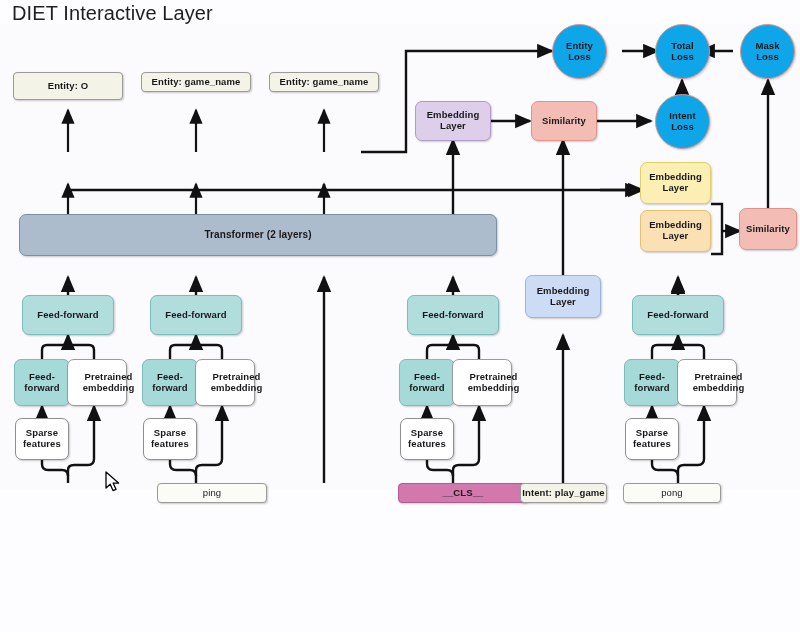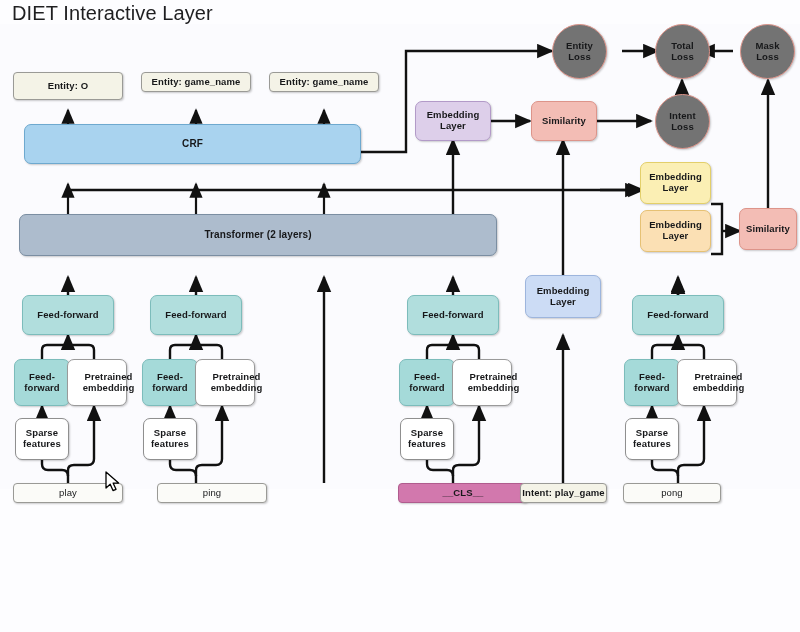--- a/index.html
+++ b/index.html
@@ -42,21 +42,21 @@
   .c-sparse{background:#ffffff;border-color:#8f8f8f;}
   .c-tok{background:#fbfbf8;border-color:#9a9a96;}
   .c-mask{background:#f7d560;border-color:#c7a72f;}
   .c-cls{background:#d278ad;border-color:#b05c8e;}
   .c-intent{background:#f4f3e7;border-color:#9a9a96;}
   .c-emb-p{background:#ddcfea;border-color:#b29ac8;}
   .c-emb-b{background:#ccdcf5;border-color:#9db5dd;}
   .c-emb-y1{background:#fbefb4;border-color:#e3cf6a;}
   .c-emb-y2{background:#fbe0b4;border-color:#e6c174;}
   .c-sim{background:#f3bdb5;border-color:#dd948a;}
-  .c-loss{background:#737373;border-color:#dd948a;}
+  .c-loss{background:#0ea5e9;border-color:#dd948a;}
 
   #cursor{position:absolute;pointer-events:none;}
 </style>
 </head>
 <body>
 
 <div id="page">
 
   <div id="title">DIET Interactive Layer</div>
 
@@ -212,23 +212,20 @@
     <div class="node pill c-entity sh" style="left:13px;top:48px;width:110px;height:28px;font-size:9.5px;">
       <span>Entity: O</span>
     </div>
     <div class="node pill c-entity sh" style="left:141px;top:48px;width:110px;height:20px;font-size:9.5px;">
       <span>Entity: game_name</span>
     </div>
     <div class="node pill c-entity sh" style="left:269px;top:48px;width:110px;height:20px;font-size:9.5px;">
       <span>Entity: game_name</span>
     </div>
 
-    <div class="node rb c-crf sh" style="left:24px;top:100px;width:337px;height:40px;font-size:10px;">
-      <span>CRF</span>
-    </div>
 
     <div class="node rb c-trans sh" style="left:19px;top:190px;width:478px;height:42px;font-size:10px;">
       <span>Transformer (2 layers)</span>
     </div>
 
     <div class="node rb c-emb-p sh" style="left:415px;top:77px;width:76px;height:40px;font-size:9.5px;white-space:pre-line;">
       <span>Embedding
 Layer</span>
     </div>
     <div class="node rb c-emb-b sh" style="left:525px;top:251px;width:76px;height:43px;font-size:9.5px;white-space:pre-line;">
@@ -276,23 +273,20 @@
 forward</span>
     </div>
     <div class="node rb c-pre sh" style="left:67px;top:335px;width:60px;height:47px;font-size:9.5px;white-space:pre-line;">
       <span>Pretrained
 embedding</span>
     </div>
     <div class="node rb c-sparse sh" style="left:15px;top:394px;width:54px;height:42px;font-size:9.5px;white-space:pre-line;">
       <span>Sparse
 features</span>
     </div>
-    <div class="node pill c-tok sh" style="left:13px;top:459px;width:110px;height:20px;font-size:9.5px;font-weight:normal;">
-      <span>play</span>
-    </div>
 
     <div class="node rb c-ff sh" style="left:150px;top:271px;width:92px;height:40px;font-size:9.5px;">
       <span>Feed-forward</span>
     </div>
     <div class="node rb c-ffs sh" style="left:142px;top:335px;width:56px;height:47px;font-size:9.5px;white-space:pre-line;">
       <span>Feed-
 forward</span>
     </div>
     <div class="node rb c-pre sh" style="left:195px;top:335px;width:60px;height:47px;font-size:9.5px;white-space:pre-line;">
       <span>Pretrained

